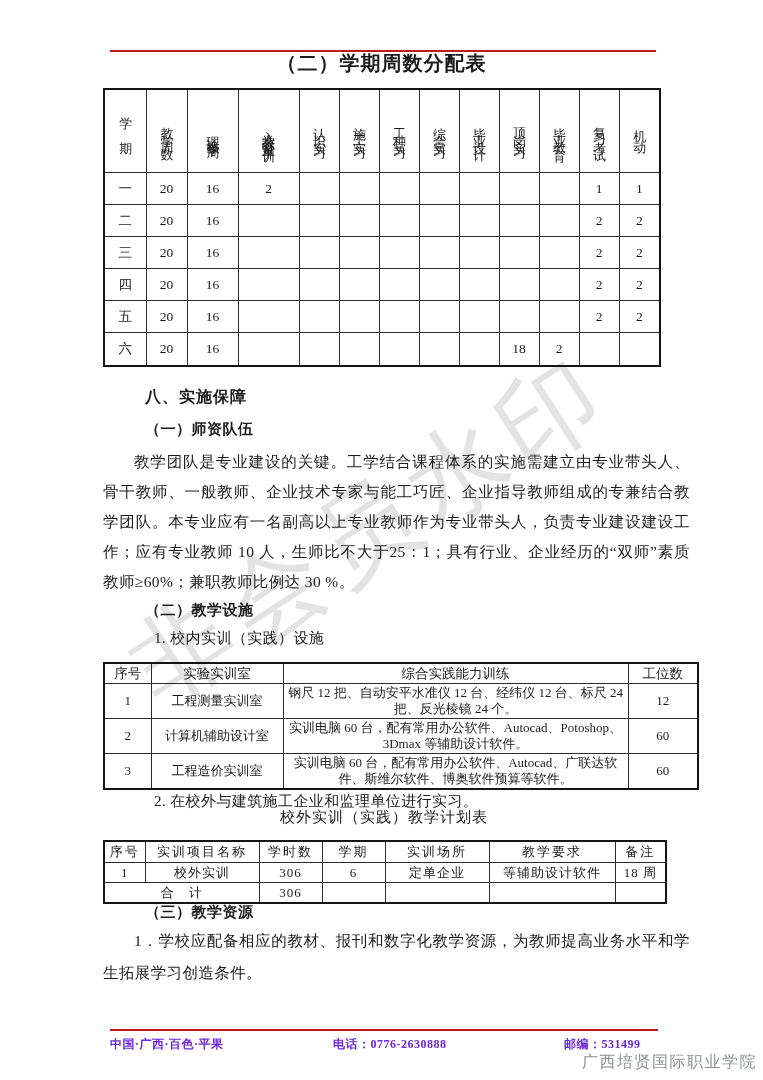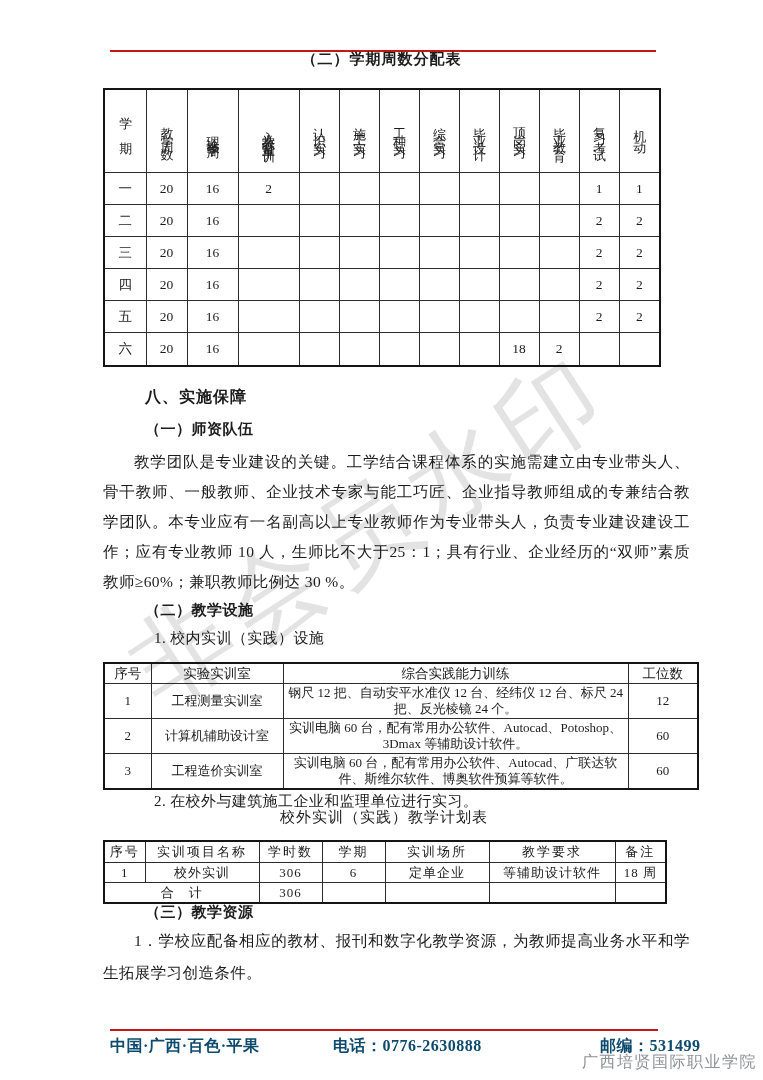--- a/index.html
+++ b/index.html
@@ -15,21 +15,21 @@
     font-family:"Liberation Sans", sans-serif;
     font-size:100px;letter-spacing:9px;white-space:nowrap;
     color:#cdcdcd;opacity:.55;line-height:140px;
     transform:rotate(-33deg);transform-origin:50% 50%;
   }
 
   
   .rule{background:#c41717;height:2px;}
   .doc-title{
     left:0;top:50px;width:763px;text-align:center;
-    font-size:15px;font-weight:bold;letter-spacing:1px;
+    font-size:20px;font-weight:bold;letter-spacing:1px;
   }
 
   
   table{border-collapse:collapse;table-layout:fixed;background:transparent;}
   th,td{border:1px solid #2b2b2b;text-align:center;vertical-align:middle;
         font-weight:normal;padding:0;overflow:hidden;}
   table{border:2px solid #151515;}
 
   
   .week-table{width:556px;}
@@ -60,21 +60,21 @@
   .equip-table thead th{height:19px;font-size:13.5px;}
   .equip-table tbody td{height:31px;line-height:16px;padding:1px 4px;}
 
   
   .plan-table{width:562px;font-size:13px;}
   .plan-table thead th{height:20px;letter-spacing:2px;}
   .plan-table td{height:19px;letter-spacing:1px;}
   .plan-title{left:0;top:808px;width:768px;text-align:center;font-size:15px;letter-spacing:1px;}
 
   
-  .f-red{color:#0c4a6e;font-size:16px;font-weight:bold;letter-spacing:.5px;white-space:nowrap;}
+  .f-red{color:#6d28d9;font-size:12px;font-weight:bold;letter-spacing:.5px;white-space:nowrap;}
   .logo-text{
     font-family:"Liberation Sans", sans-serif;color:#8f9296;
     font-size:16px;letter-spacing:1.5px;white-space:nowrap;
   }
 </style>
 </head>
 <body>
 
 <div class="page">
 
@@ -307,16 +307,16 @@
   </table>
 
   <div class="abs h-sub" style="left:145px;top:903px;">（三）教学资源</div>
 
   <div class="abs body-text indent" style="left:103px;top:925px;width:587px;line-height:32px;">1．学校应配备相应的教材、报刊和数字化教学资源，为教师提高业务水平和学生拓展学习创造条件。</div>
 
 
   <div class="abs rule" style="left:110px;top:1029px;width:548px;"></div>
   <div class="abs f-red" style="left:110px;top:1036px;">中国·广西·百色·平果</div>
   <div class="abs f-red" style="left:333px;top:1036px;">电话：0776-2630888</div>
-  <div class="abs f-red" style="left:600px;top:1036px;">邮编：531499</div>
+  <div class="abs f-red" style="left:564px;top:1036px;">邮编：531499</div>
   <div class="abs logo-text" style="right:6px;top:1052px;">广西培贤国际职业学院</div>
 
 </div>
 
 </body></html>

